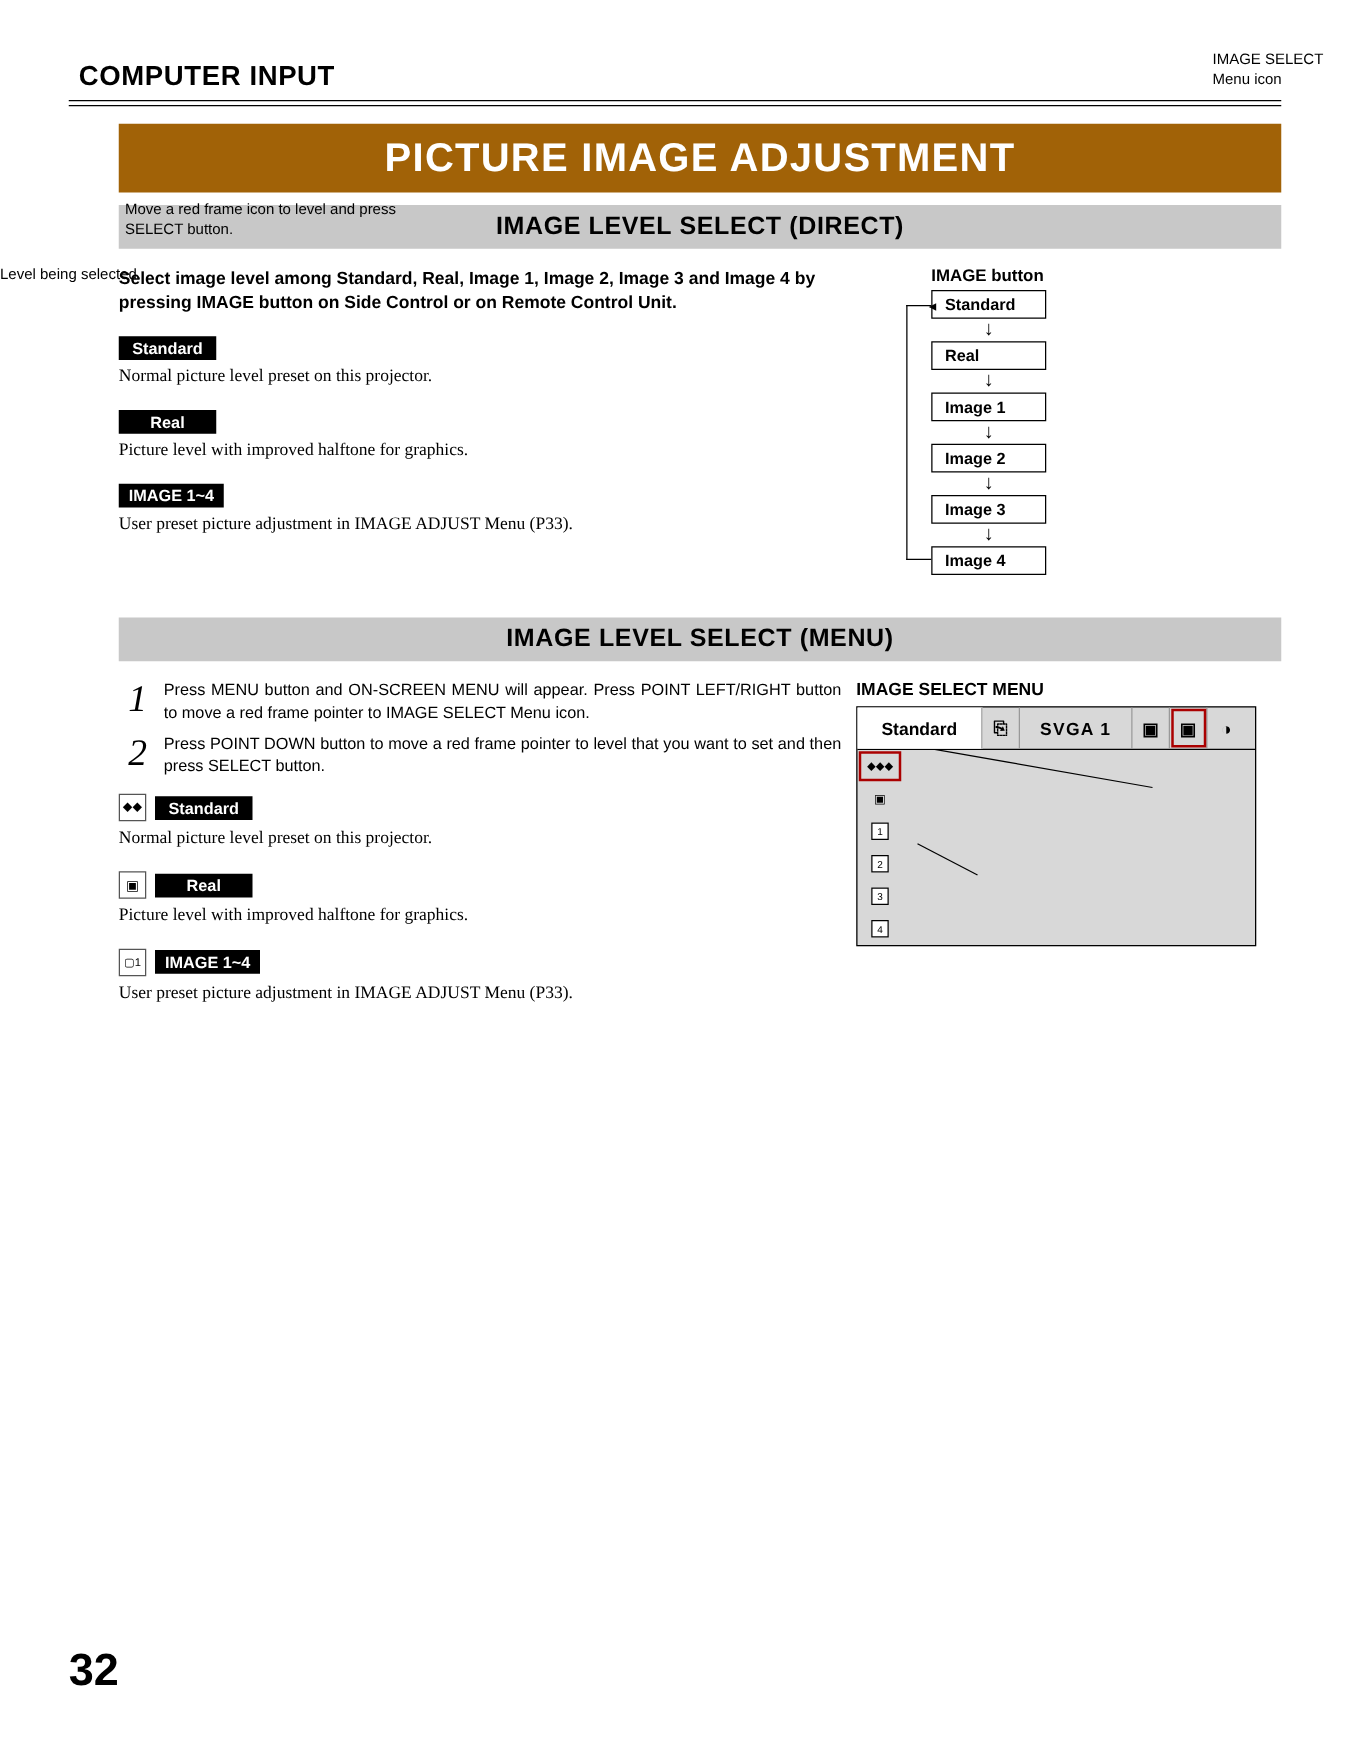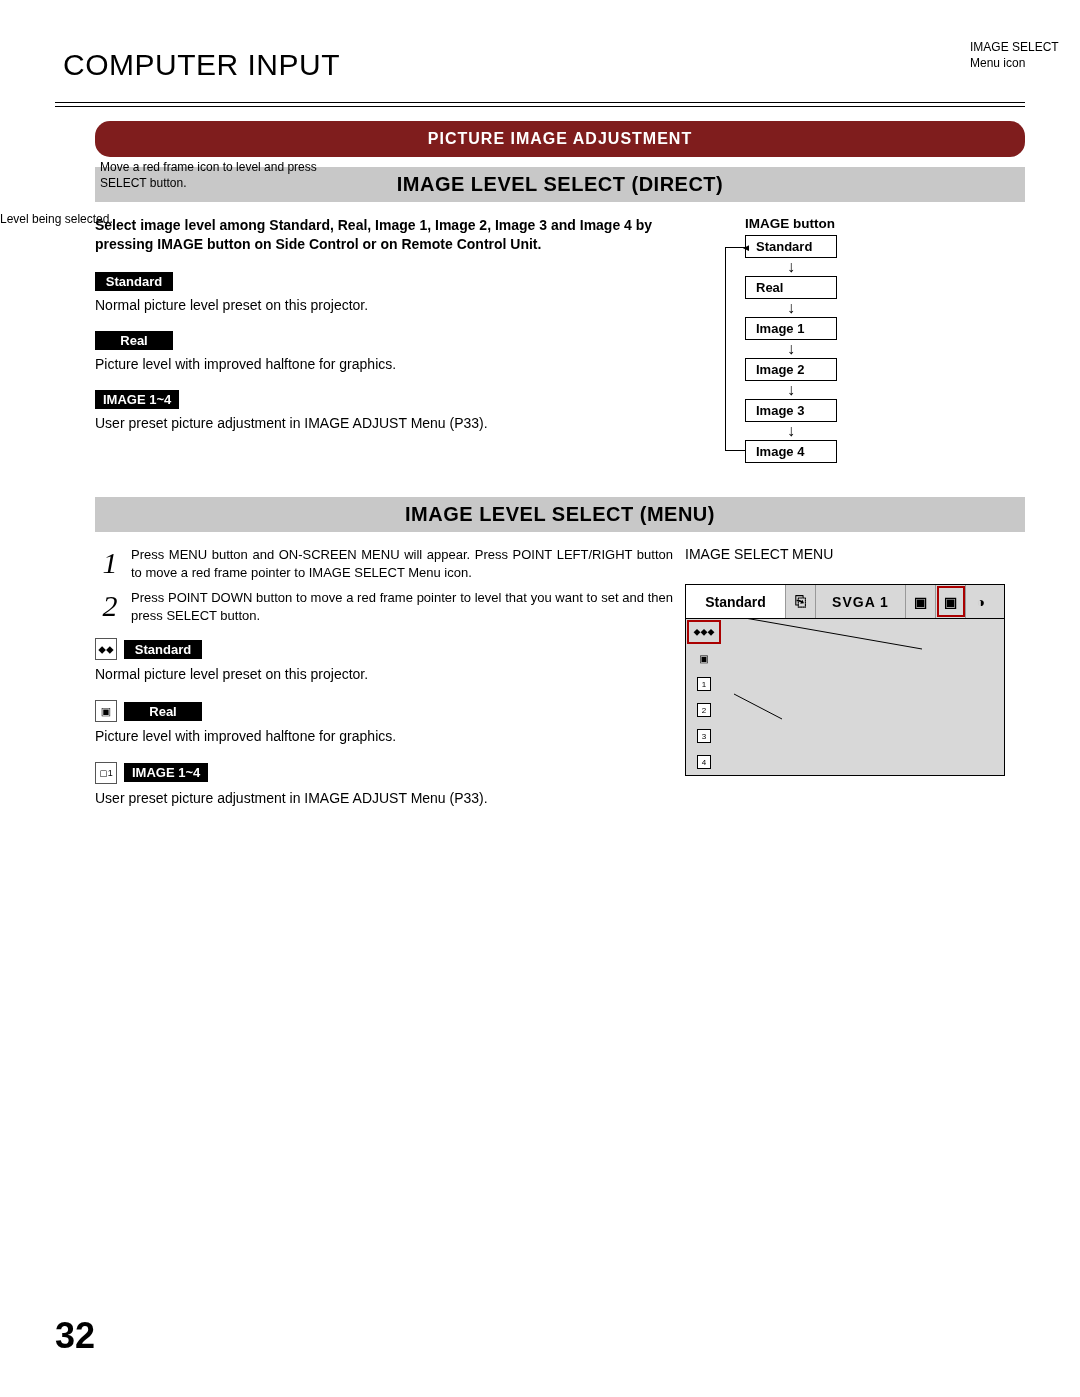--- a/index.html
+++ b/index.html
@@ -6,40 +6,39 @@
   body {
     font-family: Arial, Helvetica, sans-serif;
     background: #fff;
     color: #000;
     width: 1080px;
     height: 1397px;
     position: relative;
     padding: 48px 55px 40px 55px;
   }
   .chapter-head {
-    font-weight: normal;
-    font-size: 30px;
+    font-weight: bold;
+    font-size: 22px;
     letter-spacing: 0.5px;
-    margin-bottom: 20px;
+    margin-bottom: 6px;
     margin-left: 8px;
   }
   .double-rule { margin-bottom: 14px; }
   .double-rule hr { border: none; border-top: 1.5px solid #000; margin: 0; }
   .double-rule hr + hr { margin-top: 3px; }
   .content { margin-left: 40px; }
   .title-bar {
-    background: #7f1d1d;
+    background: #a16207;
     color: #fff;
     text-align: center;
     font-weight: bold;
-    font-size: 16px;
+    font-size: 32px;
     letter-spacing: 1px;
     padding: 9px 0;
     margin-bottom: 10px;
-    border-radius: 15px;
   }
   .sub-bar {
     background: #c8c8c8;
     color: #000;
     text-align: center;
     font-weight: bold;
     font-size: 20px;
     letter-spacing: 0.5px;
     padding: 6px 0;
     margin-bottom: 14px;
@@ -51,21 +50,21 @@
   .label-chip {
     display: inline-block;
     background: #000;
     color: #fff;
     font-weight: bold;
     font-size: 13px;
     padding: 2px 8px;
     min-width: 78px;
     text-align: center;
   }
-  .desc { font-size: 14px; line-height: 1.35; margin: 5px 0 16px 0; }
+  .desc { font-size: 14px; line-height: 1.35; margin: 5px 0 16px 0; font-family: Liberation Serif, serif; }
   .step-row { display: flex; align-items: flex-start; margin-bottom: 8px; }
   .step-num { font-family: Georgia, "Times New Roman", serif; font-style: italic; font-size: 30px; width: 30px; text-align: center; line-height: 1; margin-top: 2px; }
   .step-text { flex: 1; font-size: 13px; line-height: 1.35; padding-left: 6px; text-align: justify; }
   .menu-defs .row { display: flex; align-items: center; gap: 7px; }
   .menu-defs .desc { margin-left: 0; }
   .small-icon {
     width: 22px; height: 22px; border: 1.5px solid #555; display: inline-flex;
     align-items: center; justify-content: center; font-size: 11px; background: #fff;
   }
   .small-icon.image1 { font-size: 9px; }
@@ -79,21 +78,21 @@
   }
   .flow-arrow { font-size: 16px; line-height: 1; text-align: center; margin: 1px 0; width: 92px; }
   .loop-line-wrap { position: relative; display: inline-block; }
   .loop-line {
     position: absolute; border-left: 1.5px solid #000; border-top: 1.5px solid #000;
     border-bottom: 1.5px solid #000; left: -20px; top: 12px; bottom: 12px; width: 20px;
   }
   .loop-arrowhead { position: absolute; left: -2px; top: 7px; font-size: 12px; transform: rotate(180deg); }
 
   
-  .osd-title { font-weight: normal; font-size: 14px; margin-bottom: 22px; }
+  .osd-title { font-weight: bold; font-size: 14px; margin-bottom: 6px; }
   .osd {
     border: 1.5px solid #000; background: #d8d8d8; width: 320px;
   }
   .osd-top { display: flex; align-items: center; height: 34px; border-bottom: 1.5px solid #000; }
   .osd-top-cell {
     display: flex; align-items: center; justify-content: center; height: 100%;
     border-right: 1px solid #999; font-size: 14px; font-weight: bold;
   }
   .osd-top-cell.box { width: 30px; }
   .osd-top-cell.name { flex: 0 0 100px; background: #fff; }

